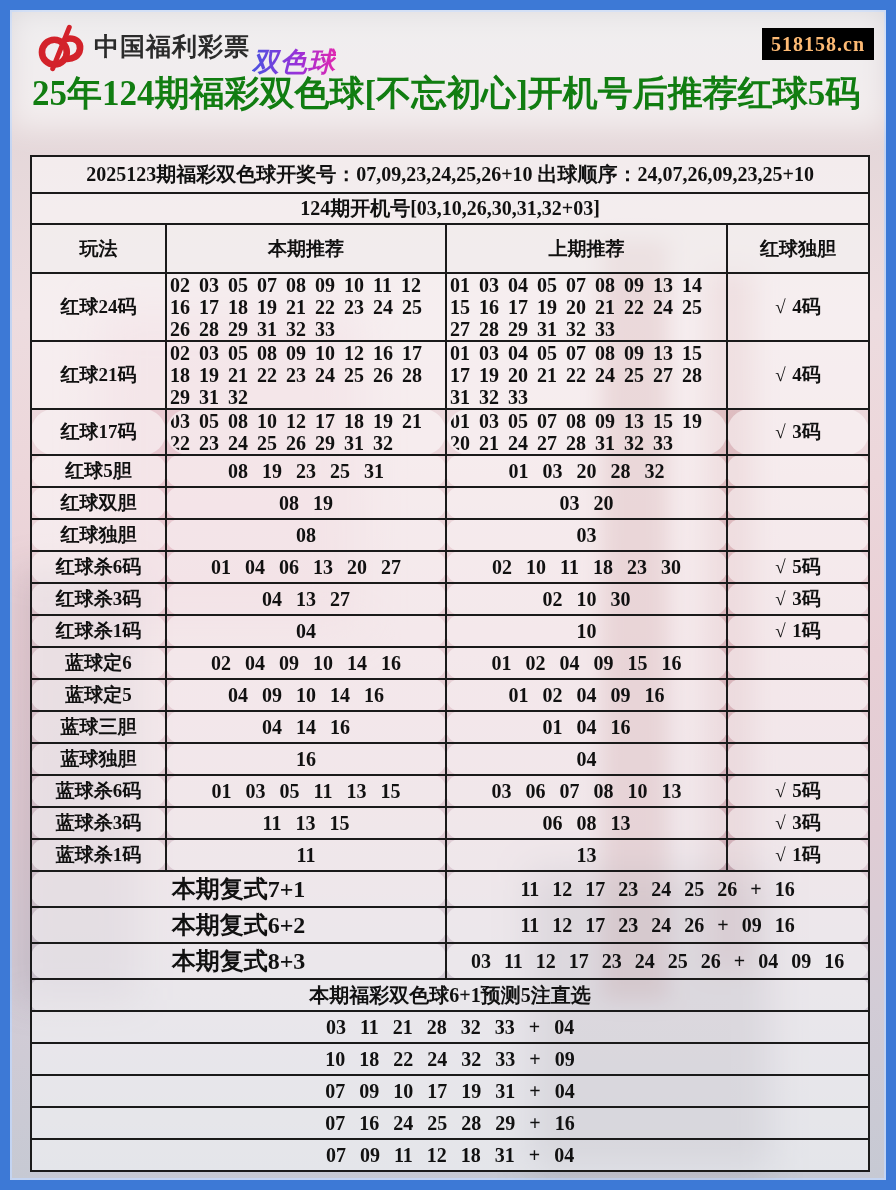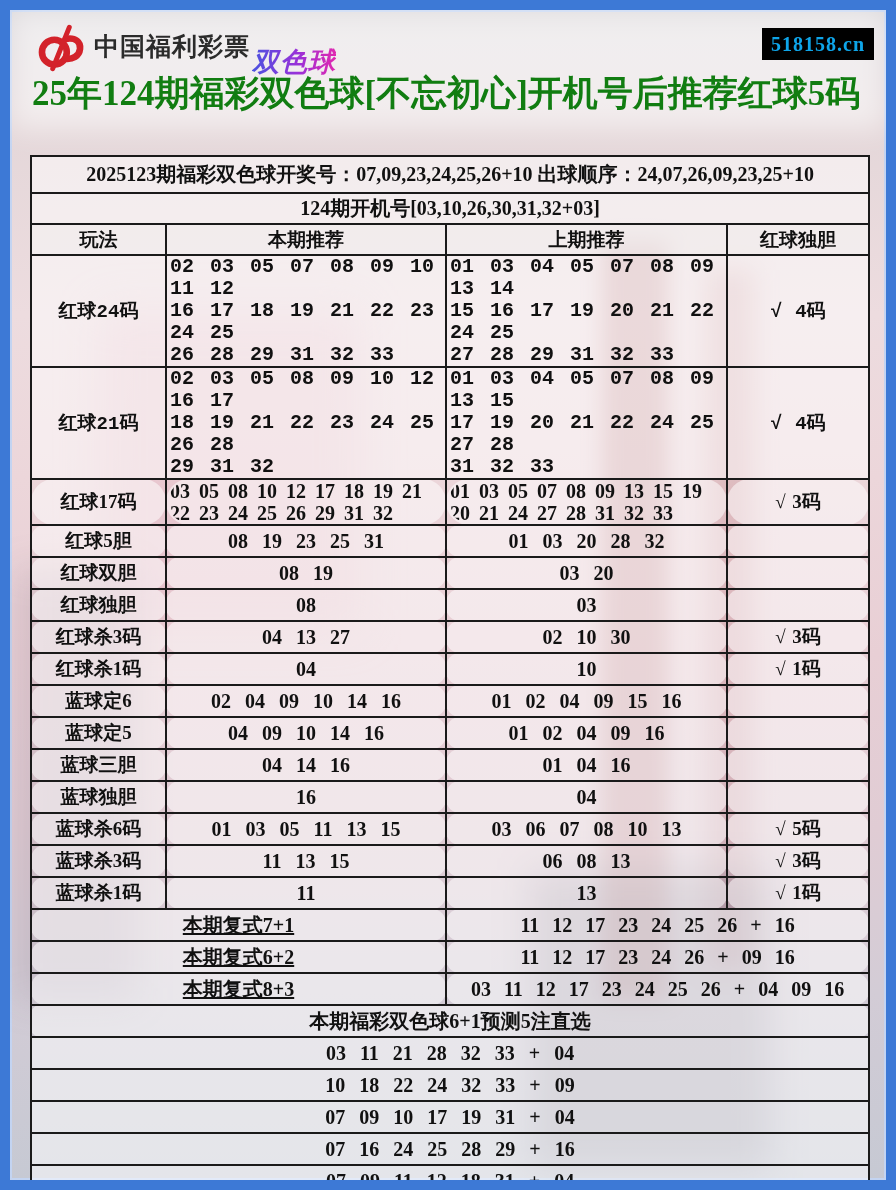--- a/index.html
+++ b/index.html
@@ -35,43 +35,43 @@
     font-weight:bold;font-size:25px;color:#2b2b2b;letter-spacing:1px;}
   .product-text{position:absolute;left:222px;top:6px;
     font-family:"Liberation Sans","DejaVu Sans",sans-serif;
     font-weight:bold;font-style:italic;font-size:27px;color:#a832c8;letter-spacing:1px;margin-top:16px;}
   @supports ((-webkit-background-clip:text) or (background-clip:text)){
     .product-text{
       background:linear-gradient(90deg,#4a52e0 0%,#9a30d8 55%,#e028b0 100%);
       -webkit-background-clip:text;background-clip:text;color:transparent;}
   }
   .site-badge{position:absolute;right:12px;top:6px;width:112px;height:32px;
-    background:#000;color:#0ea5e9;font-weight:bold;font-size:20px;
+    background:#000;color:#fdba74;font-weight:bold;font-size:20px;
     text-align:center;line-height:32px;letter-spacing:1px;
     font-family:"Liberation Serif","DejaVu Serif",serif;}
 
   .page-title{margin:2px 0 6px 2px;font-size:35px;line-height:40px;
     font-weight:bold;color:#117d11;white-space:nowrap;}
 
   table.main{width:838px;border-collapse:collapse;table-layout:fixed;margin-top:41px;}
   td,th{border:2px solid #1a1a1a;background:rgba(255,255,255,0.52);
     color:#111;font-weight:bold;text-align:center;vertical-align:middle;
     padding:1px 3px;overflow:hidden;}
   .cell-info{height:37px;font-size:20px;letter-spacing:0;}
   .cell-info2{height:31px;font-size:20px;}
-  .cell-head{height:31px;font-size:19px;background:rgba(244,242,242,0.75);}
+  .cell-head{height:49px;font-size:19px;background:rgba(244,242,242,0.75);}
   .row-h1 td{height:32px;border-radius:14px;}
   .row-h2 td{height:46px;border-radius:23px;}
-  .row-h3 td{height:59px;font-family:Liberation Mono, monospace;}
+  .row-h3 td{height:59px;}
   .cell-label{font-size:19px;}
   .cell-multi{white-space:pre-line;text-align:left;font-size:20px;line-height:22px;
     word-spacing:4px;padding:0 1px 0 3px;}
   .cell-nums{font-size:20px;word-spacing:9px;}
   .cell-score{font-size:19px;word-spacing:2px;}
-  .cell-complex-label{font-size:20px;text-decoration:underline;}
+  .cell-complex-label{font-size:24px;}
   .cell-complex-value{font-size:20px;word-spacing:8px;}
   .cell-section{height:32px;font-size:20px;border-radius:9px;}
   .cell-prediction{height:32px;font-size:20px;word-spacing:9px;}
 </style>
 </head>
 <body>
 
 <div class="page">
 
   <div class="bg">
@@ -158,20 +158,26 @@
             <td class="cell-nums">03 20</td>
             <td class="cell-score"></td>
           </tr>
           <tr class="row-h1">
             <td class="cell-label">红球独胆</td>
             <td class="cell-nums">08</td>
             <td class="cell-nums">03</td>
             <td class="cell-score"></td>
           </tr>
           <tr class="row-h1">
+            <td class="cell-label">红球杀6码</td>
+            <td class="cell-nums">01 04 06 13 20 27</td>
+            <td class="cell-nums">02 10 11 18 23 30</td>
+            <td class="cell-score">√ 5码</td>
+          </tr>
+          <tr class="row-h1">
             <td class="cell-label">红球杀3码</td>
             <td class="cell-nums">04 13 27</td>
             <td class="cell-nums">02 10 30</td>
             <td class="cell-score">√ 3码</td>
           </tr>
           <tr class="row-h1">
             <td class="cell-label">红球杀1码</td>
             <td class="cell-nums">04</td>
             <td class="cell-nums">10</td>
             <td class="cell-score">√ 1码</td>

